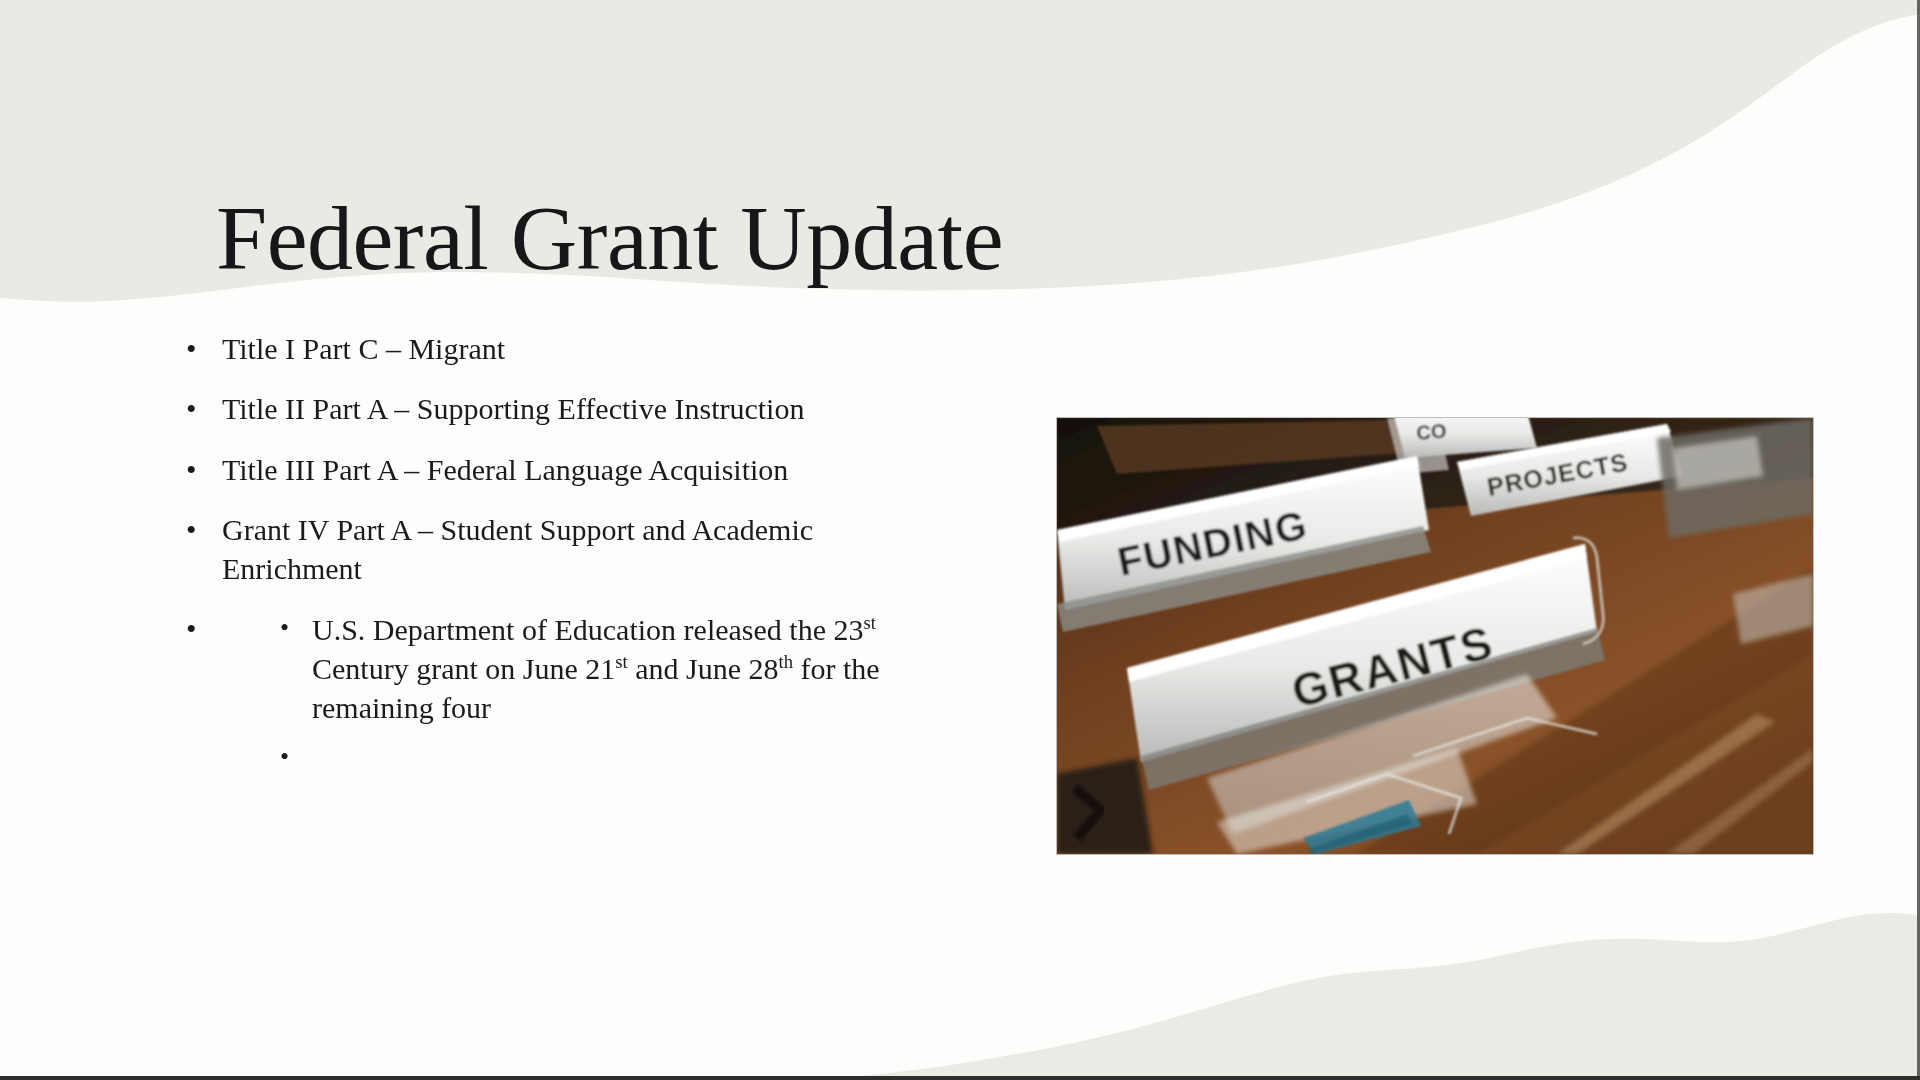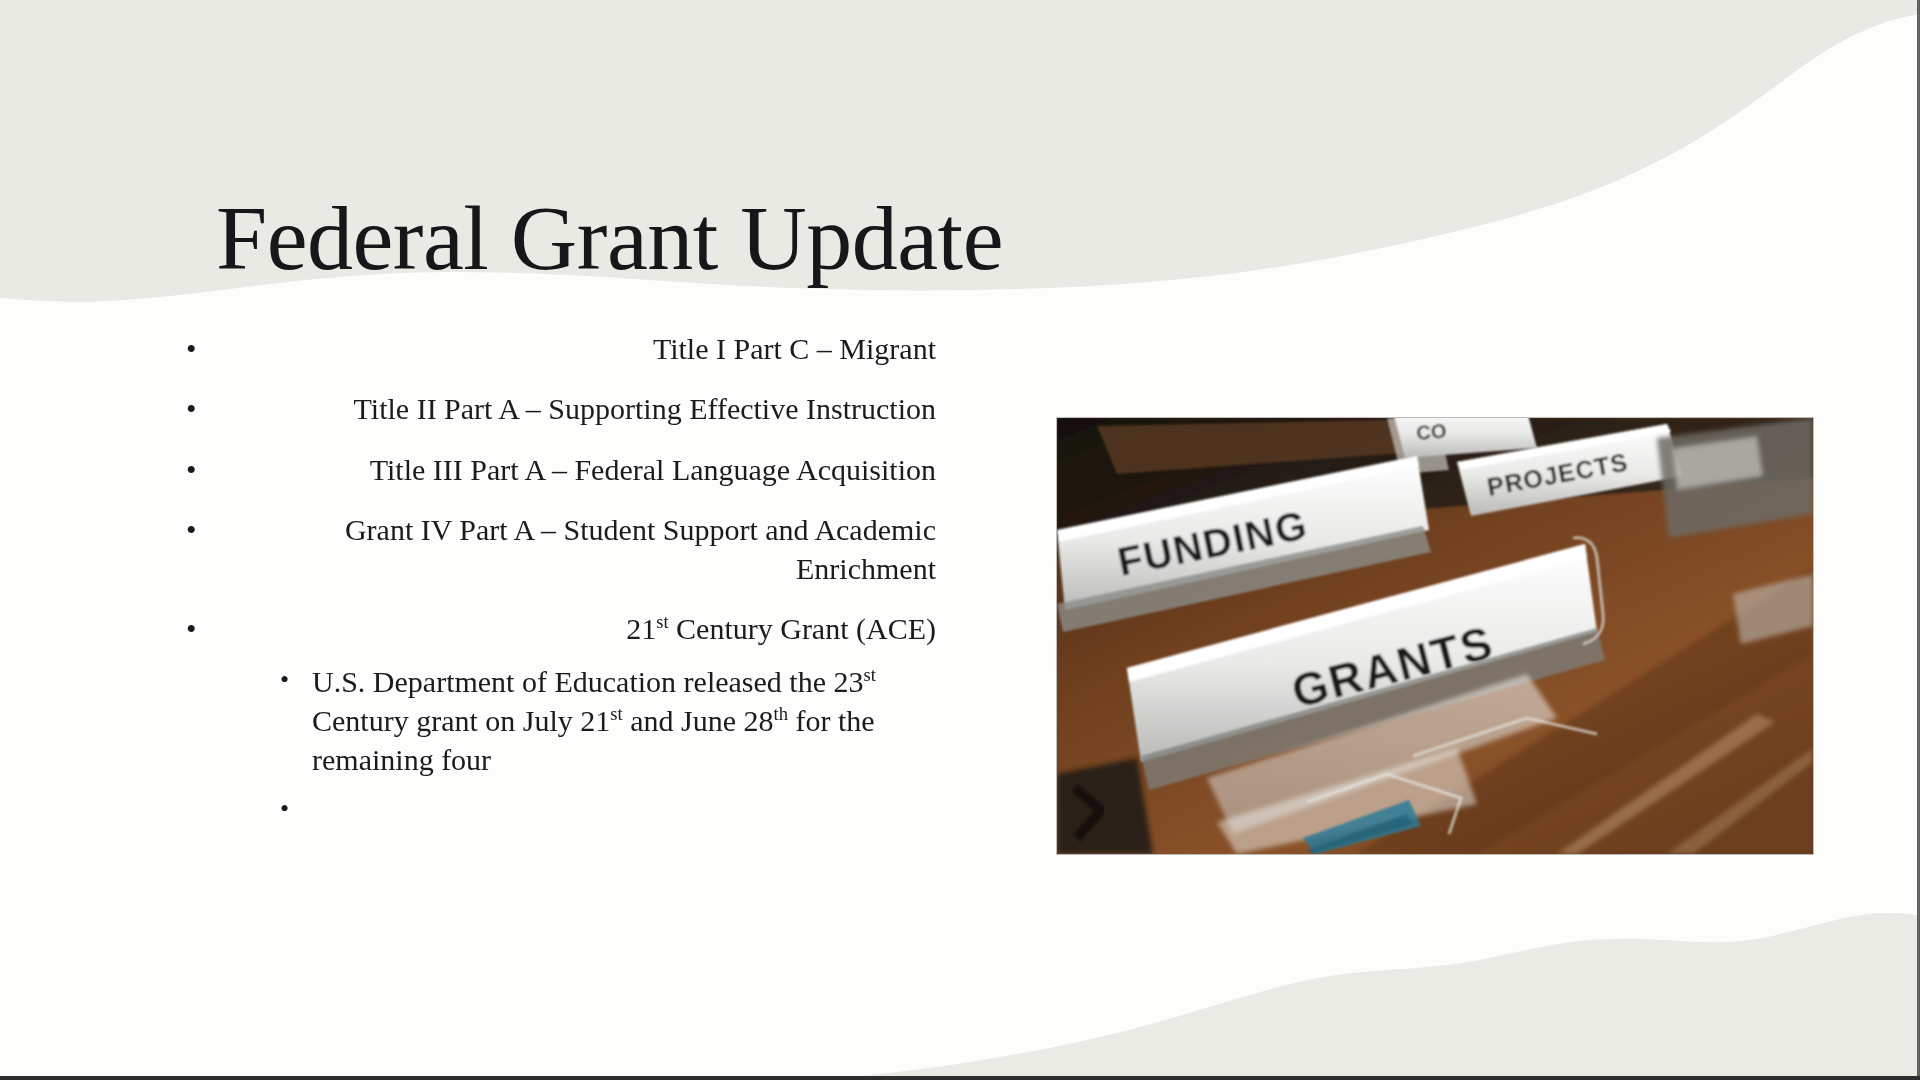--- a/index.html
+++ b/index.html
@@ -73,21 +73,20 @@
   }
   ul.lvl1 > li {
     position: relative;
     padding-left: 46px;
     font-size: 30px;
     line-height: 1.28;
     margin-bottom: 22px;
   }
   ul.lvl1 > li > .txt {
     display: block;
-    text-align: right;
   }
   ul.lvl1 > li > .bullet {
     position: absolute;
     left: 10px;
     top: 0;
     font-size: 30px;
     line-height: 1.28;
   }
   ul.lvl2 {
     list-style: none;
@@ -185,26 +184,25 @@
         <span class="txt">Title III Part A – Federal Language Acquisition</span>
       </li>
 
       <li>
         <span class="bullet">•</span>
         <span class="txt">Grant IV Part A – Student Support and Academic Enrichment</span>
       </li>
 
       <li>
         <span class="bullet">•</span>
-        <span class="txt"><span>21</span><sup>st</sup><span> Century Grant (ACE)</span></span>
 
         <ul class="lvl2">
           <li>
             <span class="bullet">•</span>
-            <span class="txt"><span>U.S. Department of Education released the 23</span><sup>st</sup><span> Century grant on July 21</span><sup>st</sup><span> and June 28</span><sup>th</sup><span> for the remaining four</span></span>
+            <span class="txt"><span>U.S. Department of Education released the 23</span><sup>st</sup><span> Century grant on June 21</span><sup>st</sup><span> and June 28</span><sup>th</sup><span> for the remaining four</span></span>
           </li>
           <li>
             <span class="bullet">•</span>
           </li>
         </ul>
       </li>
 
     </ul>
   </div>
 

